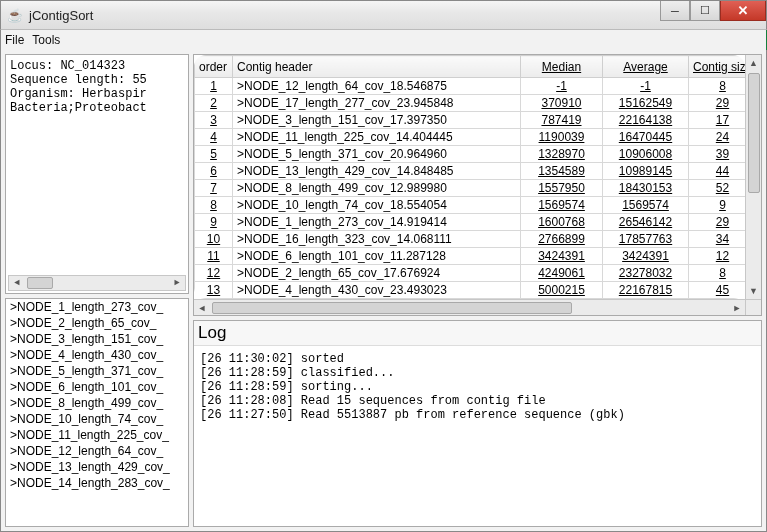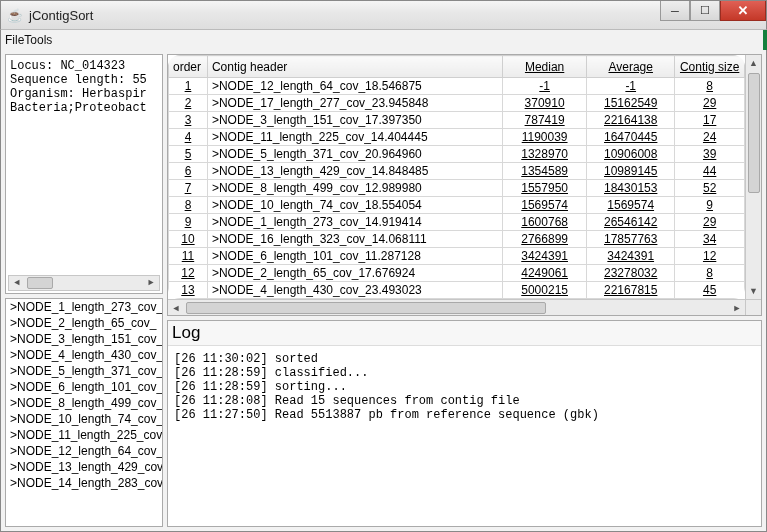--- a/index.html
+++ b/index.html
@@ -43,36 +43,37 @@
   }
   .winbtn.close {
     width: 46px;
     background: linear-gradient(to bottom, #e06055, #c43828);
     color: #fff; font-weight: bold; font-size: 13px;
     border-color:#9a2c20;
   }
   .menubar {
     height: 20px;
     background: #f2f2f2;
-    border-left:1px solid #888; border-right:4px solid #15803d;
+    border-left:1px solid #888; border-right:1px solid #15803d;
     display: flex; align-items: center;
     padding: 7px 4px;
+    gap: 8px;
     font-size: 12px;
     color: #111;
   }
   .content {
     display: flex;
     height: calc(532px - 30px - 20px);
     background: #f2f2f2;
     border:1px solid #888; border-top:none;
     padding: 4px;
     gap: 4px;
   }
   .leftcol {
-    width: 158px; display: flex; flex-direction: column; gap: 4px;
+    width: 184px; display: flex; flex-direction: column; gap: 4px;
   }
   .panel {
     background: #fff;
     border: 1px solid #aaa;
   }
   .info-panel {
     flex: 0 0 240px;
     overflow: hidden;
     font-family: "Courier New", monospace;
     font-size: 12px;

